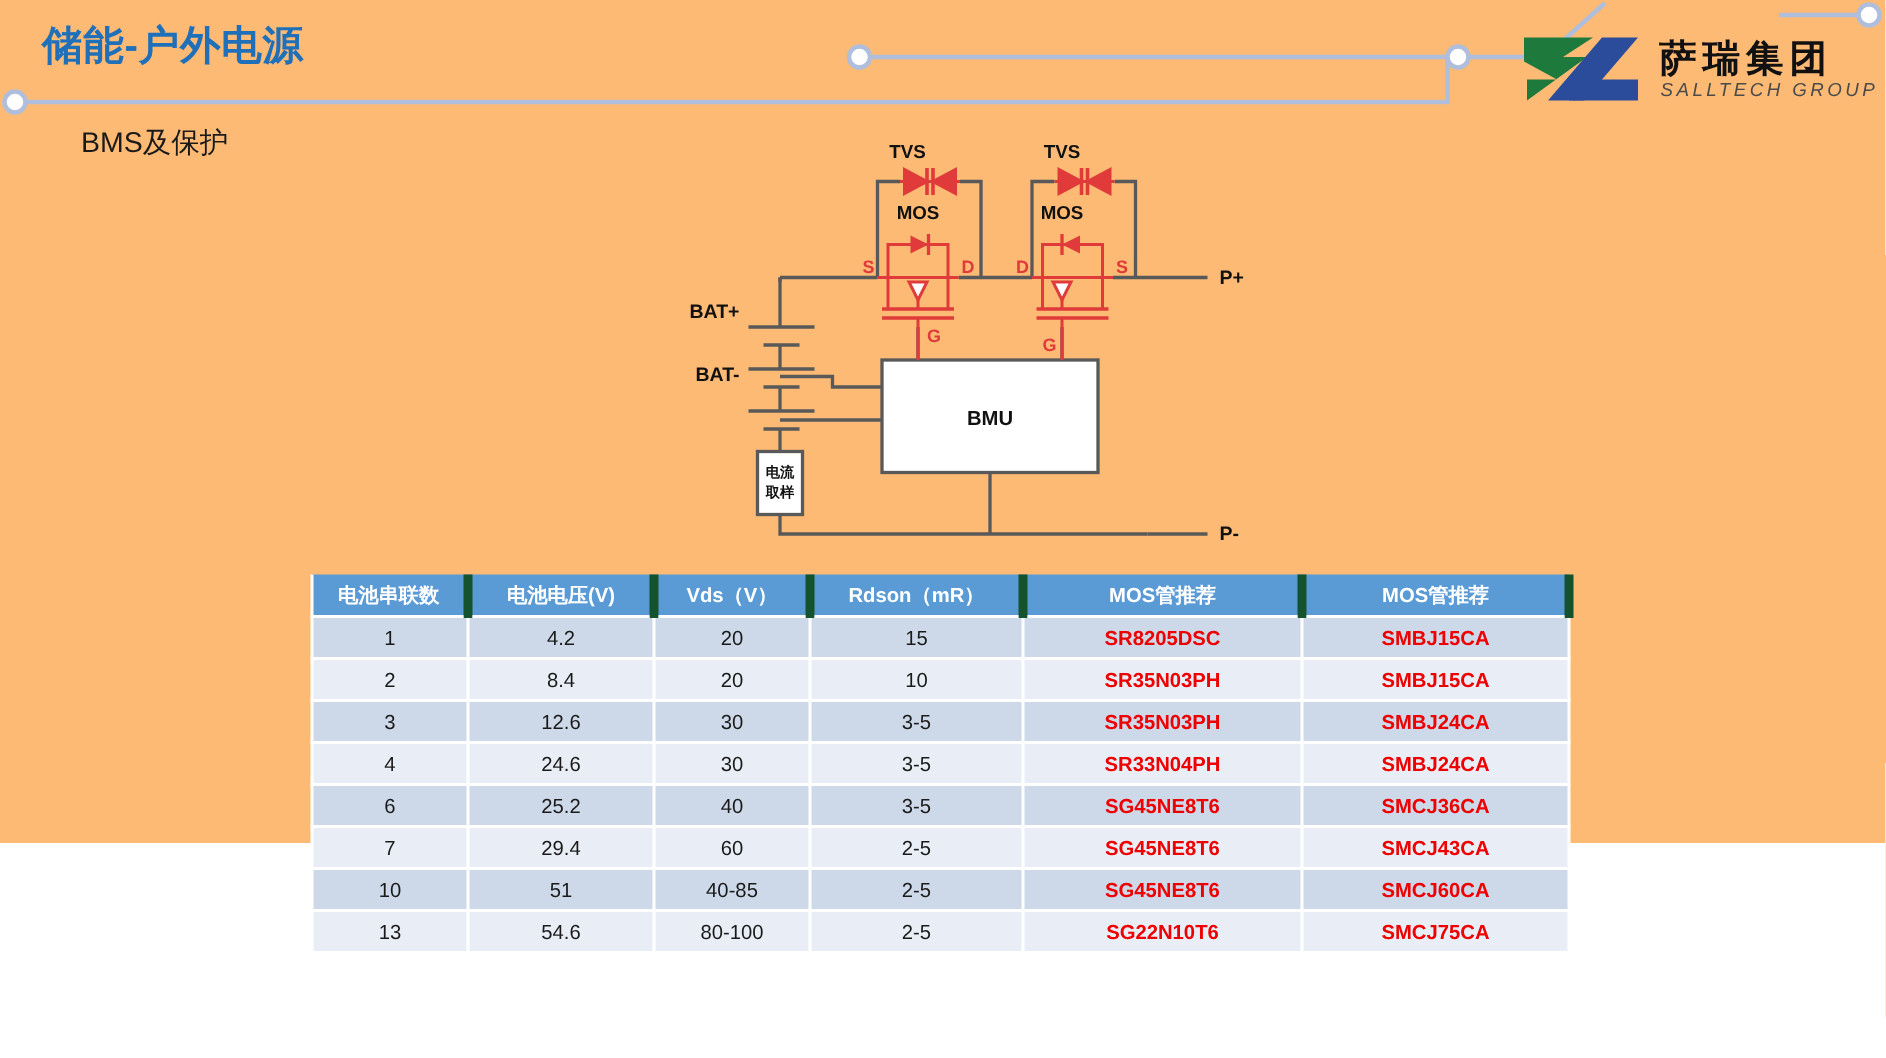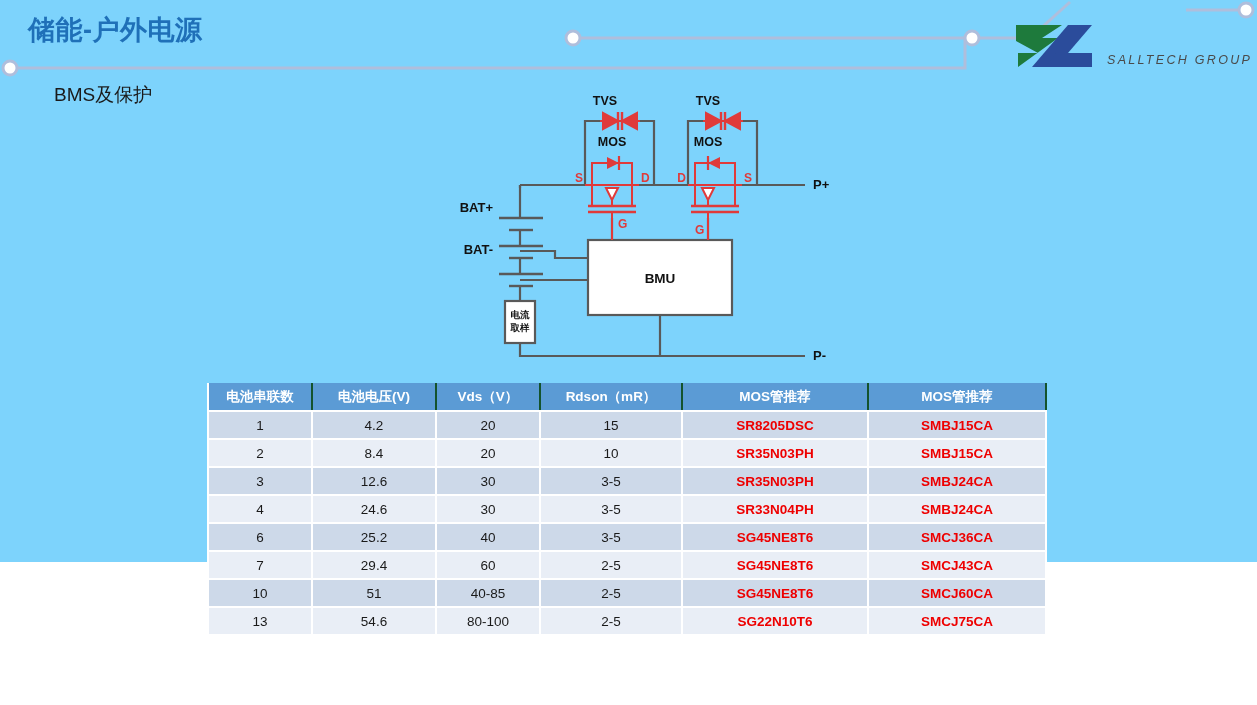--- a/index.html
+++ b/index.html
@@ -2,21 +2,21 @@
 <html><head>
 <meta charset="utf-8">
 <style>
   * { box-sizing: border-box; margin: 0; padding: 0; }
   html, body {
     width: 1257px; height: 705px;
     background: #ffffff;
     font-family: "Liberation Sans", "DejaVu Sans", sans-serif;
     overflow: hidden;
   }
-  #page { position: relative; width: 1257px; height: 562px; background: #7dd3fc; }
+  #page { position: relative; width: 1257px; height: 562px; background: #fdba74; }
 
   
   .deco-svg { position: absolute; left: 0; top: 0; width: 1257px; height: 95px; }
 
   .slide-title {
     position: absolute; left: 28px; top: 12px;
     font-size: 27px; font-weight: bold; color: #1F70B8;
     letter-spacing: 0.5px; white-space: nowrap;
   }
   .slide-subtitle {
@@ -39,21 +39,21 @@
 
   
   .circuit { position: absolute; left: 455px; top: 88px; width: 410px; height: 285px; }
 
   
   .tbl-wrap { position: absolute; left: 207px; top: 383px; width: 838px; }
   table.spec { border-collapse: collapse; width: 838px; table-layout: fixed; }
   table.spec th {
     background: #5B9BD5; color: #ffffff; font-weight: bold;
     font-size: 13.5px; height: 28px; text-align: center;
-    border-left: 2px solid #ffffff; border-right: 2px solid #14532d;
+    border-left: 2px solid #ffffff; border-right: 6px solid #14532d;
     border-bottom: 2px solid #ffffff;
     white-space: nowrap;
   }
   table.spec td {
     text-align: center; font-size: 13.5px; color: #1a1a1a;
     height: 28px; border-left: 2px solid #ffffff; border-right: 2px solid #ffffff;
     border-bottom: 2px solid #ffffff;
     white-space: nowrap;
   }
   table.spec tr.odd td { background: #CDD9E9; }
@@ -81,20 +81,21 @@
 
   <div class="slide-title">储能-户外电源</div>
   <div class="slide-subtitle">BMS及保护</div>
 
   <div class="logo-wrap">
     <svg class="logo-mark" viewBox="0 0 84 46" xmlns="http://www.w3.org/2000/svg">
       <polygon points="4,2 50,2 30,15 46,15 6,44 6,30 26,30 4,18" fill="#1E7A3C"></polygon>
       <polygon points="56,2 80,2 44,44 20,44" fill="#2B4C9B"></polygon>
       <polygon points="44,30 80,30 80,44 34,44" fill="#2B4C9B"></polygon>
     </svg>
+    <div class="logo-cn">萨瑞集团</div>
     <div class="logo-en">SALLTECH GROUP</div>
   </div>
 
   <svg class="circuit" viewBox="0 0 410 285" xmlns="http://www.w3.org/2000/svg">
 
     <g fill="none" stroke="#595959" stroke-width="2.2">
 
       <path d="M65,97 L65,100"></path>
       <path d="M65,97 L130,97"></path>
       <path d="M184,97 L233,97"></path>

